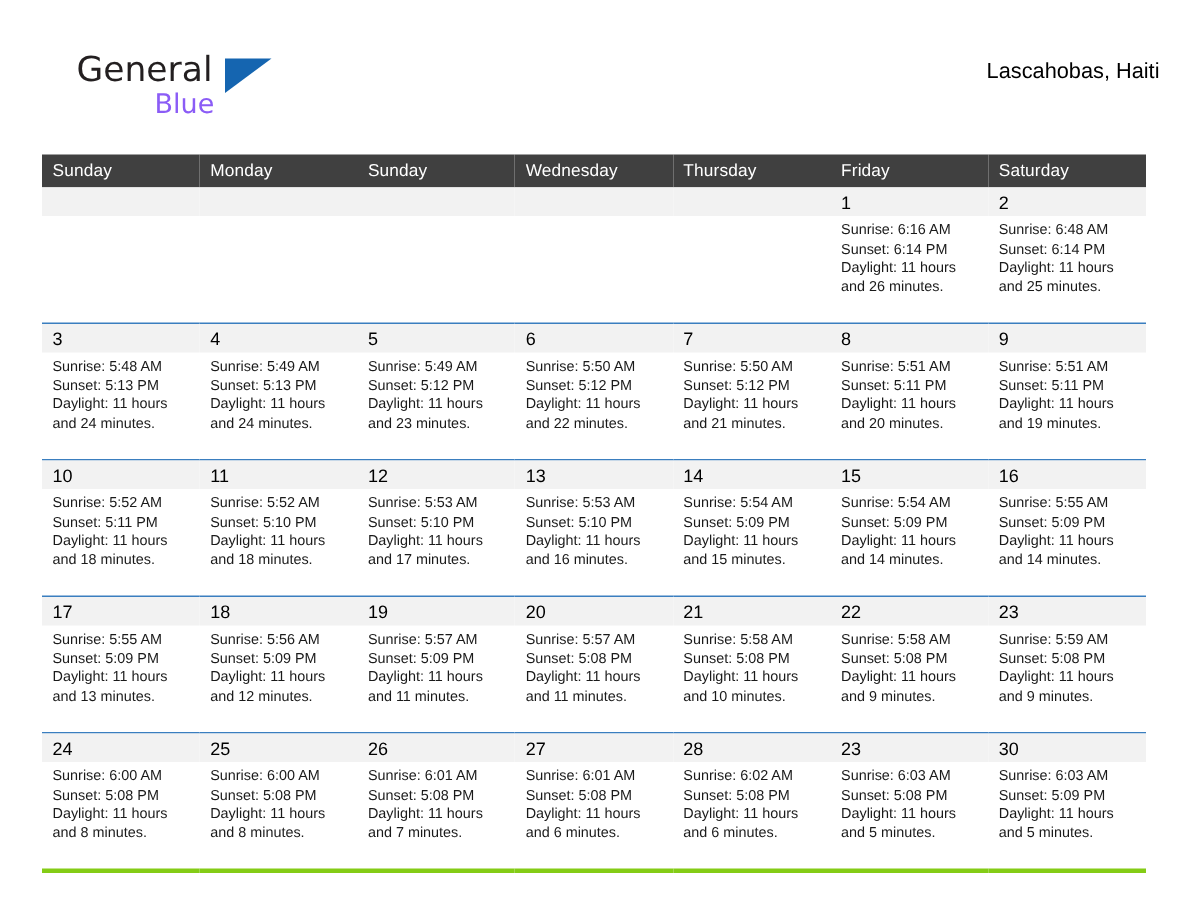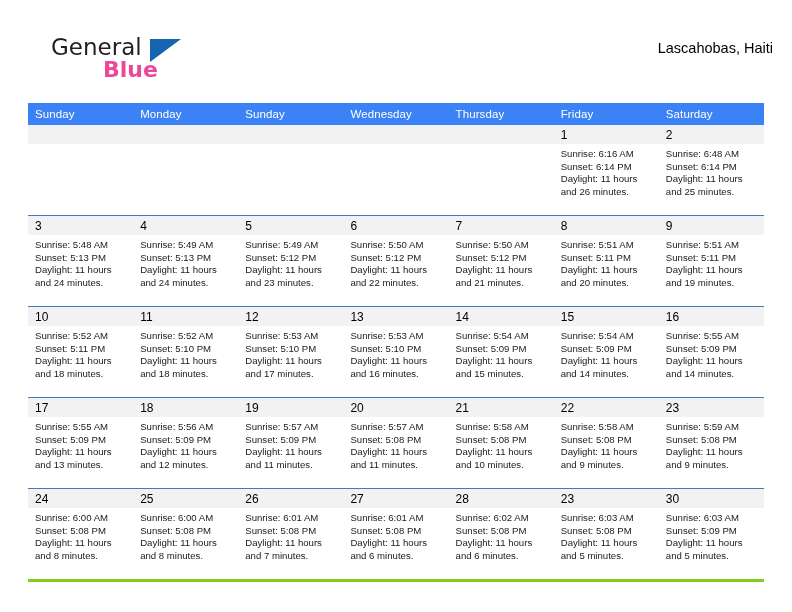--- a/index.html
+++ b/index.html
@@ -39,24 +39,24 @@
     letter-spacing: 0px;
     color: #231f20;
     font-family: "DejaVu Sans", sans-serif;
     font-weight: 400;
     line-height: 23px;
   }
   .brand-blue {
     position: absolute;
     left: 52px;
     top: 22px;
-    font-size: 22px;
-    color: #ec4899;
+    font-size: 18px;
+    color: #8b5cf6;
     font-family: "DejaVu Sans", sans-serif;
-    font-weight: 700;
+    font-weight: 400;
     line-height: 23px;
   }
   .brand-triangle {
     position: absolute;
     left: 99px;
     top: 3px;
     width: 0;
     height: 0;
     border-left: 31px solid #1565b0;
     border-bottom: 23px solid transparent;
@@ -87,21 +87,21 @@
   
   .calendar {
     position: absolute;
     left: 28px;
     top: 103px;
     width: 736px;
     border-collapse: collapse;
     table-layout: fixed;
   }
   .calendar th {
-    background: #3b82f6;
+    background: #404040;
     color: #ffffff;
     font-size: 11.5px;
     font-weight: 400;
     text-align: left;
     padding: 5px 0 5px 7px;
     height: 12px;
     border: none;
     letter-spacing: 0.1px;
   }
   .calendar td {

